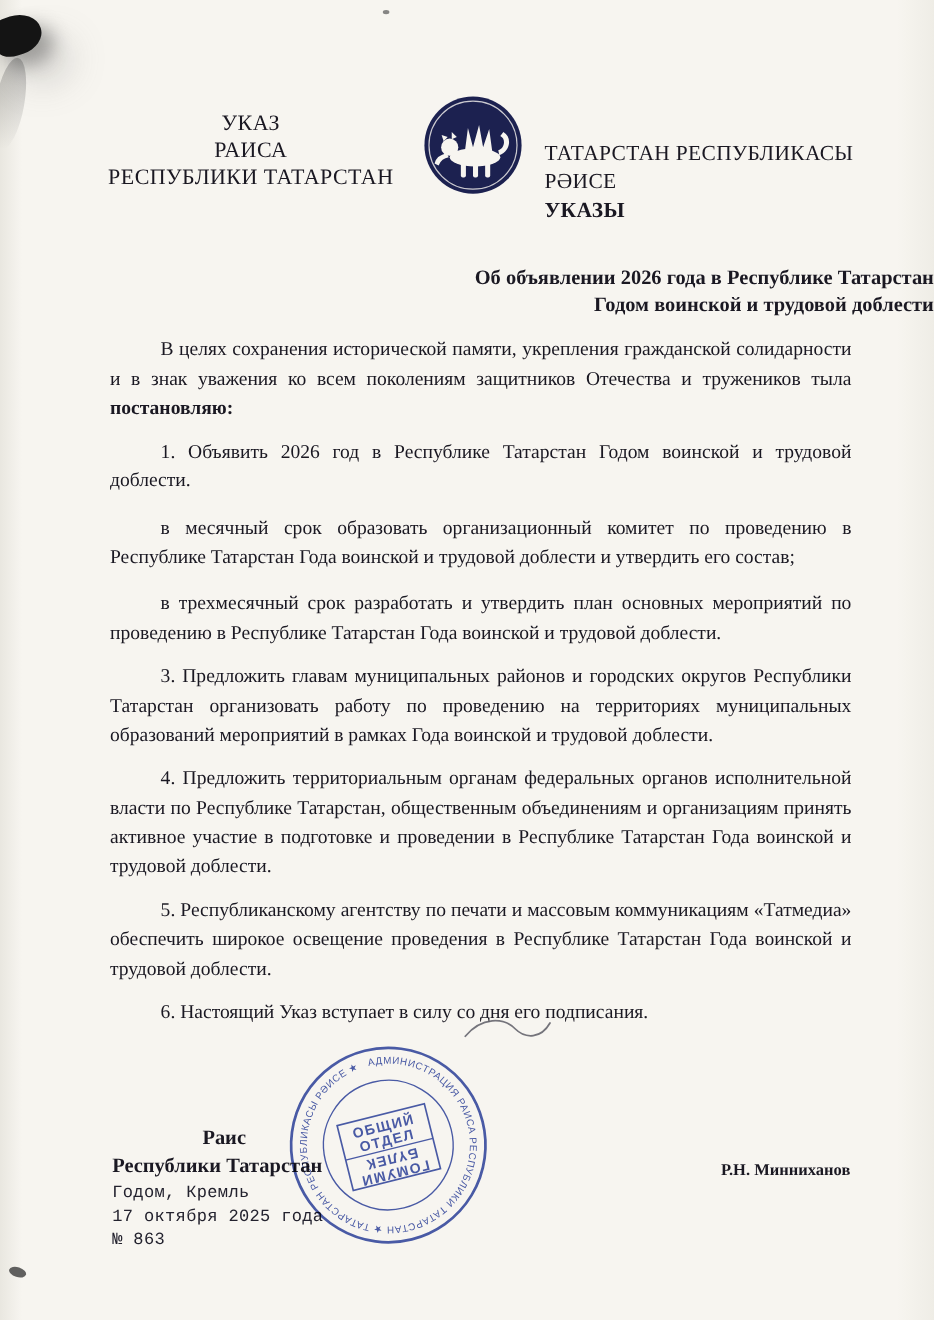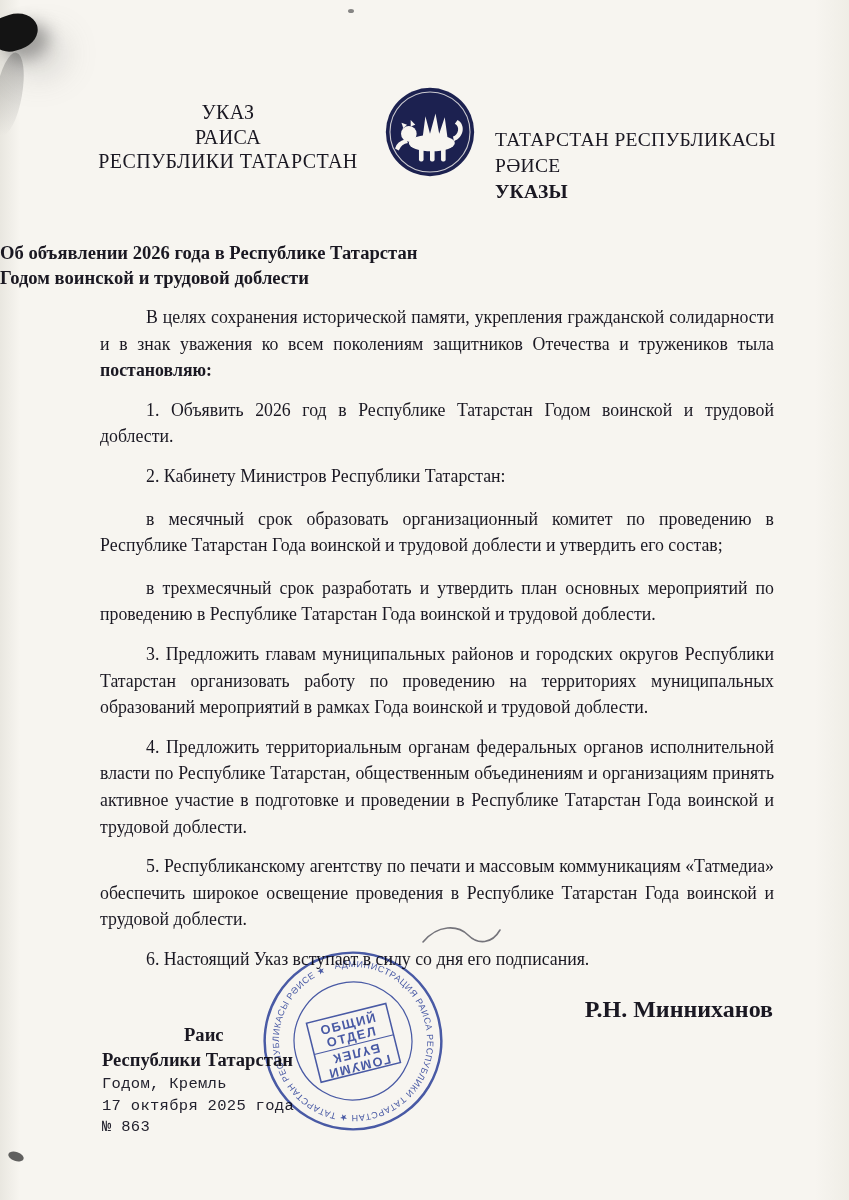--- a/index.html
+++ b/index.html
@@ -15,33 +15,33 @@
   }
 
   
   .header { position:absolute; top:100px; left:92px; right:70px; display:flex; justify-content:space-between; align-items:flex-start; }
   .h-left  { width:272px; text-align:center; font-size:20px; line-height:24.5px; letter-spacing:.4px; }
   .h-right { width:284px; text-align:left; font-size:19.5px; line-height:26px; letter-spacing:.3px;margin-top:27px; }
   .bold { font-weight:bold; }
   .emblem { width:92px; height:92px; margin-top:-14px; flex:0 0 auto; }
 
   
-  .title { position:absolute; top:240px; left:0; width:100%; text-align:left; font-weight:bold; font-size:18.6px; line-height:25px; }
+  .title { position:absolute; top:240px; left:0; width:100%; text-align:right; font-weight:bold; font-size:18.6px; line-height:25px; }
 
   
   .bodytext { position:absolute; top:304px; left:100px; width:674px; font-size:17.8px; line-height:26.6px; text-align:justify; }
   .bodytext p { margin:13px 0 0; text-indent:46px; }
   .bodytext p.first { margin-top:0; }
   .bodytext p.cont { margin-top:16px; }
 
   
   .sig-title { position:absolute; left:102px; top:1022px; font-weight:bold; font-size:18.6px; line-height:25px; }
   .sig-title .centered { margin-left:82px; }
   .typewriter { position:absolute; left:102px; top:1074px; font-family:"Liberation Mono", monospace; font-size:15.5px; line-height:21.5px; color:#23222e; letter-spacing:.3px; }
-  .sig-right { position:absolute; right:76px; top:996px; font-weight:bold; font-size:24px; }
+  .sig-right { position:absolute; right:76px; top:1056px; font-weight:bold; font-size:15px; }
 
   
   .stamp { position:absolute; left:258px; top:946px; width:190px; height:190px; transform:rotate(-14deg); mix-blend-mode:multiply; opacity:.92; color:var(--stamp-blue,#3b4fa8); }
   .stamp svg { width:100%; height:100%; }
 
   
   .pen-mark { position:absolute; left:420px; top:920px; width:84px; height:28px; opacity:.75; }
 
   
   .artifact { position:absolute; pointer-events:none; }
@@ -95,21 +95,20 @@
   </div>
 
   <div class="title">
     <div>Об объявлении 2026 года в Республике Татарстан</div>
     <div>Годом воинской и трудовой доблести</div>
   </div>
 
   <div class="bodytext">
     <p class="first"><span>В целях сохранения исторической памяти, укрепления гражданской солидарности и в знак уважения ко всем поколениям защитников Отечества и тружеников тыла </span><b>постановляю:</b></p>
     <p>1. Объявить 2026 год в Республике Татарстан Годом воинской и трудовой доблести.</p>
-    <p>2. Кабинету Министров Республики Татарстан:</p>
     <p class="cont">в месячный срок образовать организационный комитет по проведению в Республике Татарстан Года воинской и трудовой доблести и утвердить его состав;</p>
     <p class="cont">в трехмесячный срок разработать и утвердить план основных мероприятий по проведению в Республике Татарстан Года воинской и трудовой доблести.</p>
     <p>3. Предложить главам муниципальных районов и городских округов Республики Татарстан организовать работу по проведению на территориях муниципальных образований мероприятий в рамках Года воинской и трудовой доблести.</p>
     <p>4. Предложить территориальным органам федеральных органов исполнительной власти по Республике Татарстан, общественным объединениям и организациям принять активное участие в подготовке и проведении в Республике Татарстан Года воинской и трудовой доблести.</p>
     <p>5. Республиканскому агентству по печати и массовым коммуникациям «Татмедиа» обеспечить широкое освещение проведения в Республике Татарстан Года воинской и трудовой доблести.</p>
     <p>6. Настоящий Указ вступает в силу со дня его подписания.</p>
   </div>
 
   <div class="pen-mark">
     <svg viewBox="0 0 84 28" xmlns="http://www.w3.org/2000/svg" aria-hidden="true">

